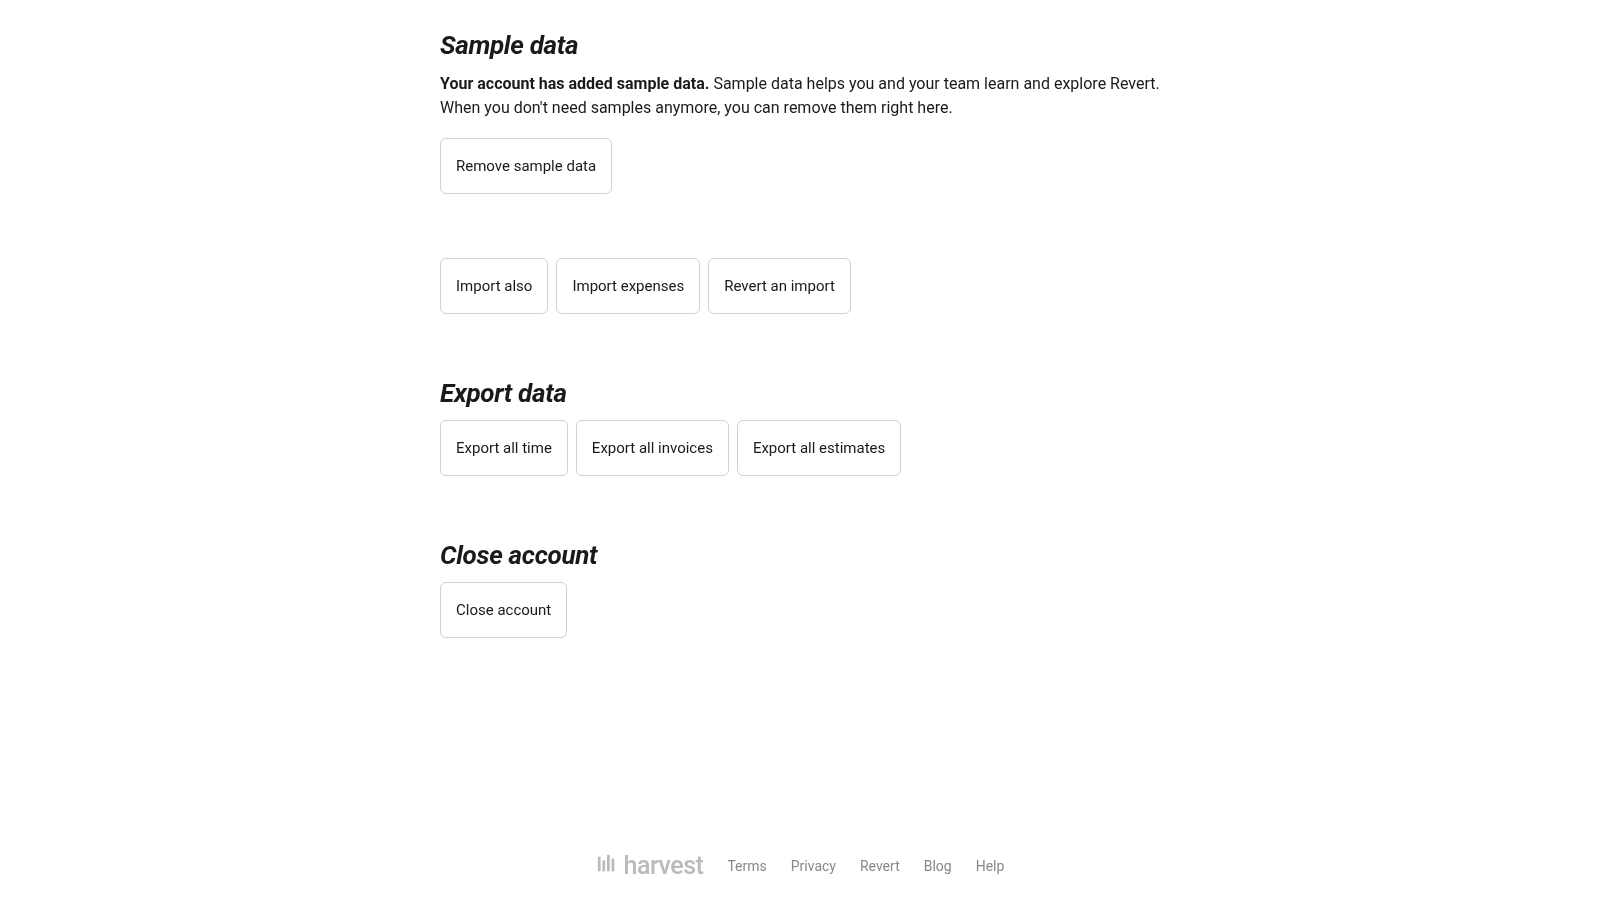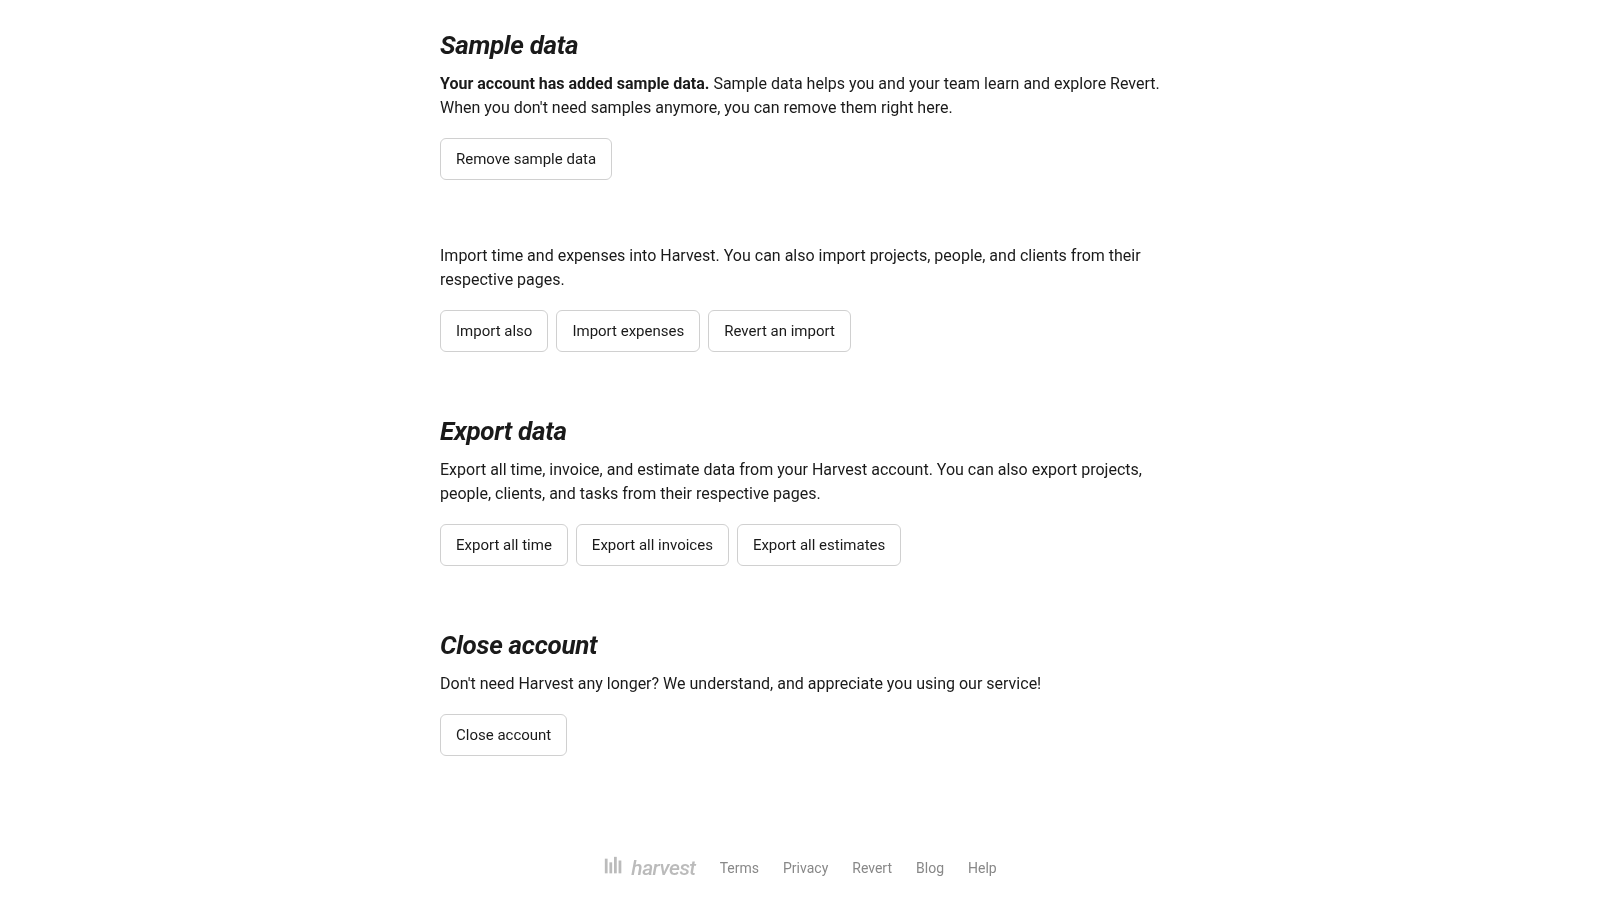--- a/index.html
+++ b/index.html
@@ -45,21 +45,21 @@
       font-weight: 700;
       margin-top: 26px;
     }
     .button-row {
       display: flex;
       gap: 8px;
       flex-wrap: wrap;
     }
     .btn {
       display: inline-block;
-      padding: 11px 15px;
+      padding: 18px 15px;
       font-size: 15px;
       color: #1a1a1a;
       background: #ffffff;
       border: 1px solid #d0d0d0;
       border-radius: 6px;
       cursor: pointer;
       font-family: inherit;
       line-height: 1.2;
     }
     .footer {
@@ -79,24 +79,23 @@
       display: flex;
       align-items: center;
       gap: 6px;
       color: #bbb;
     }
     .footer-logo svg {
       width: 22px;
       height: 22px;
     }
     .footer-logo-text {
-      font-size: 21px;
+      font-size: 25px;
       font-weight: 500;
       letter-spacing: -0.5px;
-      font-style: italic;
     }
     .footer-link {
       color: #888;
       text-decoration: none;
       cursor: pointer;
     }
   </style>
 </head>
 <body>
 
@@ -106,41 +105,38 @@
     <h2>Sample data</h2>
     <p class="description">
       <strong>Your account has added sample data.</strong><span> Sample data helps you and your team learn and explore Revert. When you don't need samples anymore, you can remove them right here.</span>
     </p>
     <div class="button-row">
       <button class="btn">Remove sample data</button>
     </div>
   </div>
 
   <div class="section">
-    <p class="description">Import time and expenses into Harvest. You can also import projects, people, and clients from their respective pages.</p>
     <div class="button-row">
       <button class="btn">Import also</button>
       <button class="btn">Import expenses</button>
       <button class="btn">Revert an import</button>
     </div>
   </div>
 
   <div class="section">
     <h2>Export data</h2>
-    <p class="description">Export all time, invoice, and estimate data from your Harvest account. You can also export projects, people, clients, and tasks from their respective pages.</p>
     <div class="button-row">
       <button class="btn">Export all time</button>
       <button class="btn">Export all invoices</button>
       <button class="btn">Export all estimates</button>
     </div>
   </div>
 
   <div class="section">
     <h2>Close account</h2>
-    <p class="description">Don't need Harvest any longer? We understand, and appreciate you using our service!</p>
     <div class="button-row">
       <button class="btn">Close account</button>
     </div>
   </div>
 
 </div>
 
 <div class="footer">
   <div class="footer-logo">
     <span>

